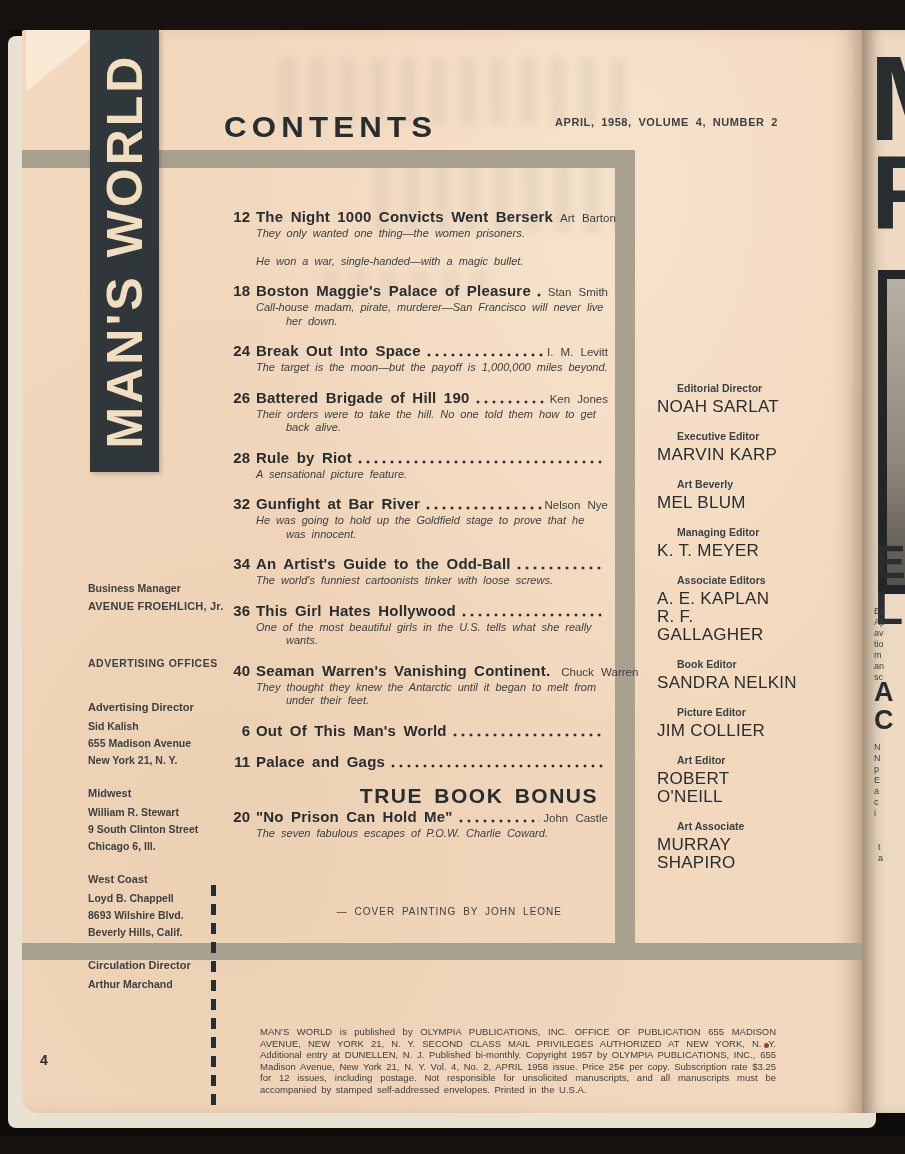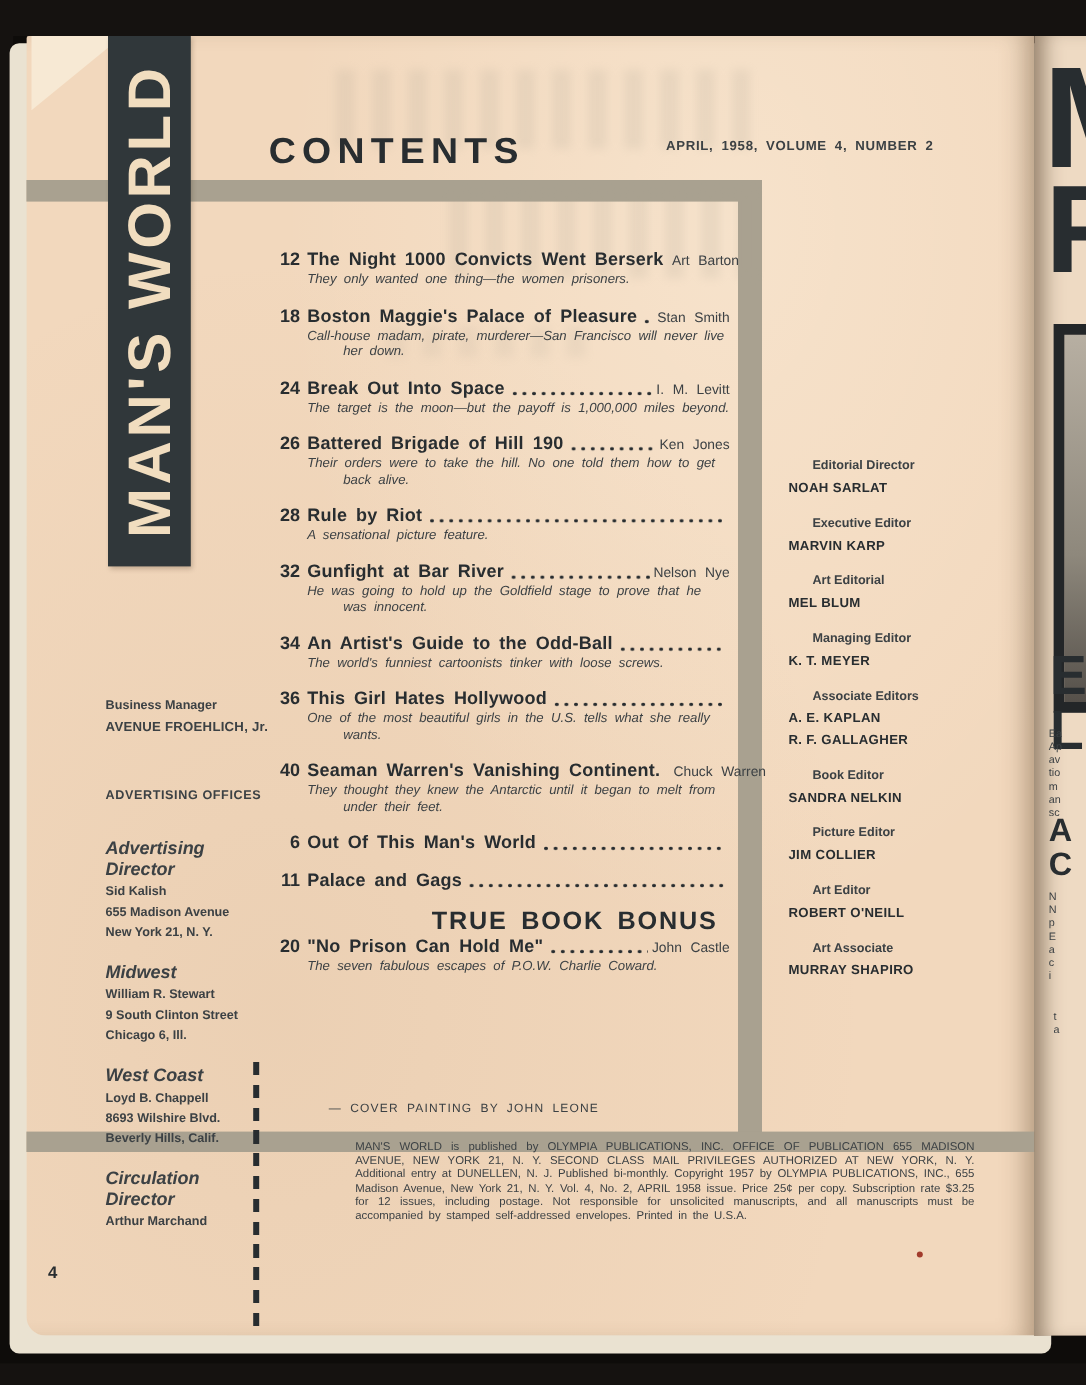--- a/index.html
+++ b/index.html
@@ -57,43 +57,43 @@
   .toc-title{font-size:15px;font-weight:700;letter-spacing:.2px;word-spacing:3px;white-space:nowrap;}
   .toc-leader{flex:1 1 auto;align-self:flex-end;height:12px;margin:0 3px 2px 4px;
               background-image:radial-gradient(circle, var(--ink) 1.3px, transparent 1.7px);
               background-size:8px 4px;background-repeat:repeat-x;background-position:left bottom;}
   .no-leader .toc-leader{background:none;flex:0 0 4px;}
   .toc-author{font-size:11.5px;font-weight:400;word-spacing:4px;color:var(--ink-soft);white-space:nowrap;}
   .toc-desc{font-size:11px;font-style:italic;word-spacing:3px;line-height:13.5px;
             color:var(--ink-soft);margin-top:2px;padding-left:62px;text-indent:-30px;}
   .bonus-heading{margin:10px 10px 0 0;text-align:right;font-size:21px;font-weight:700;
                  letter-spacing:1.5px;word-spacing:4px;color:var(--ink);}
-  .cover-credit{left:252px;top:876px;width:300px;text-align:left;font-size:10px;
-                letter-spacing:1px;word-spacing:3px;color:var(--ink-soft);margin-top:13px;}
+  .cover-credit{left:240px;top:876px;width:300px;text-align:right;font-size:10px;
+                letter-spacing:1px;word-spacing:3px;color:var(--ink-soft);}
 
   
   .info-col{left:66px;top:550px;width:140px;color:var(--ink-soft);}
   .info-label{font-size:10.5px;font-weight:700;line-height:17px;}
   .info-name{font-size:11px;font-weight:700;line-height:18px;letter-spacing:.2px;}
   .adv-heading{margin-top:42px;margin-bottom:30px;font-size:10.5px;font-weight:700;letter-spacing:.5px;}
   .office-group{margin-bottom:16px;}
-  .office-label{font-size:15px;font-weight:700;line-height:17px;margin-bottom:2px;font-style:italic;}
+  .office-label{font-size:11px;font-weight:700;line-height:17px;margin-bottom:2px;}
   .office-line{font-size:10.5px;font-weight:700;line-height:17px;}
 
   
   .staff-col{left:635px;top:350px;width:140px;color:var(--ink-soft);}
   .staff-group{margin-bottom:12px;}
   .staff-role{font-size:10.5px;font-weight:700;line-height:16px;margin-bottom:2px;padding-left:20px;}
-  .staff-name{font-size:11px;font-weight:700;line-height:18px;letter-spacing:.3px;color:var(--ink);}
+  .staff-name{font-size:17px;font-weight:400;line-height:18px;letter-spacing:.3px;color:var(--ink);}
 
   
   .dashed-rule{left:189px;top:855px;width:5px;height:228px;
                background:repeating-linear-gradient(180deg, var(--ink) 0 11px, transparent 11px 19px);}
-  .fine-print{left:238px;top:920px;width:516px;font-size:9.5px;line-height:11.6px;
-              text-align:justify;word-spacing:2px;color:var(--ink-soft);margin-left:36px;}
+  .fine-print{left:238px;top:996px;width:516px;font-size:9.5px;line-height:11.6px;
+              text-align:justify;word-spacing:2px;color:var(--ink-soft);}
   .ink-dot{left:742px;top:1013px;width:5px;height:5px;border-radius:50%;background:var(--accent-red);}
   .folio{left:18px;top:1022px;font-size:14px;font-weight:700;color:var(--ink);}
 
   
   .next-page{left:862px;top:30px;width:43px;height:1083px;overflow:hidden;
              background:var(--page-bg-right);
              box-shadow:inset 16px 0 16px -8px rgba(70,50,30,.5);}
   .np-letter{position:absolute;font-weight:700;color:var(--ink);line-height:.78;}
   .np-m{left:7px;top:22px;font-size:120px;}
   .np-f{left:9px;top:122px;font-size:104px;}
@@ -140,20 +140,21 @@
         <div class="toc-entry">
     <div class="toc-line">
       <span class="toc-page">12</span>
       <span class="toc-title">The Night 1000 Convicts Went Berserk</span>
       <span class="toc-leader"></span>
       <span class="toc-author">Art Barton</span>
     </div>
     <div class="toc-desc">They only wanted one thing—the women prisoners.</div>
   </div>
         <div class="toc-entry">
+    <div class="toc-desc">He won a war, single-handed—with a magic bullet.</div>
   </div>
         <div class="toc-entry">
     <div class="toc-line">
       <span class="toc-page">18</span>
       <span class="toc-title">Boston Maggie's Palace of Pleasure</span>
       <span class="toc-leader"></span>
       <span class="toc-author">Stan Smith</span>
     </div>
     <div class="toc-desc">Call-house madam, pirate, murderer—San Francisco will never live her down.</div>
   </div>
@@ -288,21 +289,21 @@
   <div class="abs staff-col">
       <div class="staff-group">
     <div class="staff-role">Editorial Director</div>
   <div class="staff-name">NOAH SARLAT</div>
       </div>
       <div class="staff-group">
     <div class="staff-role">Executive Editor</div>
   <div class="staff-name">MARVIN KARP</div>
       </div>
       <div class="staff-group">
-    <div class="staff-role">Art Editorial</div>
+    <div class="staff-role">Art Beverly</div>
   <div class="staff-name">MEL BLUM</div>
       </div>
       <div class="staff-group">
     <div class="staff-role">Managing Editor</div>
   <div class="staff-name">K. T. MEYER</div>
       </div>
       <div class="staff-group">
     <div class="staff-role">Associate Editors</div>
   <div class="staff-name">A. E. KAPLAN</div>
         <div class="staff-name">R. F. GALLAGHER</div>

